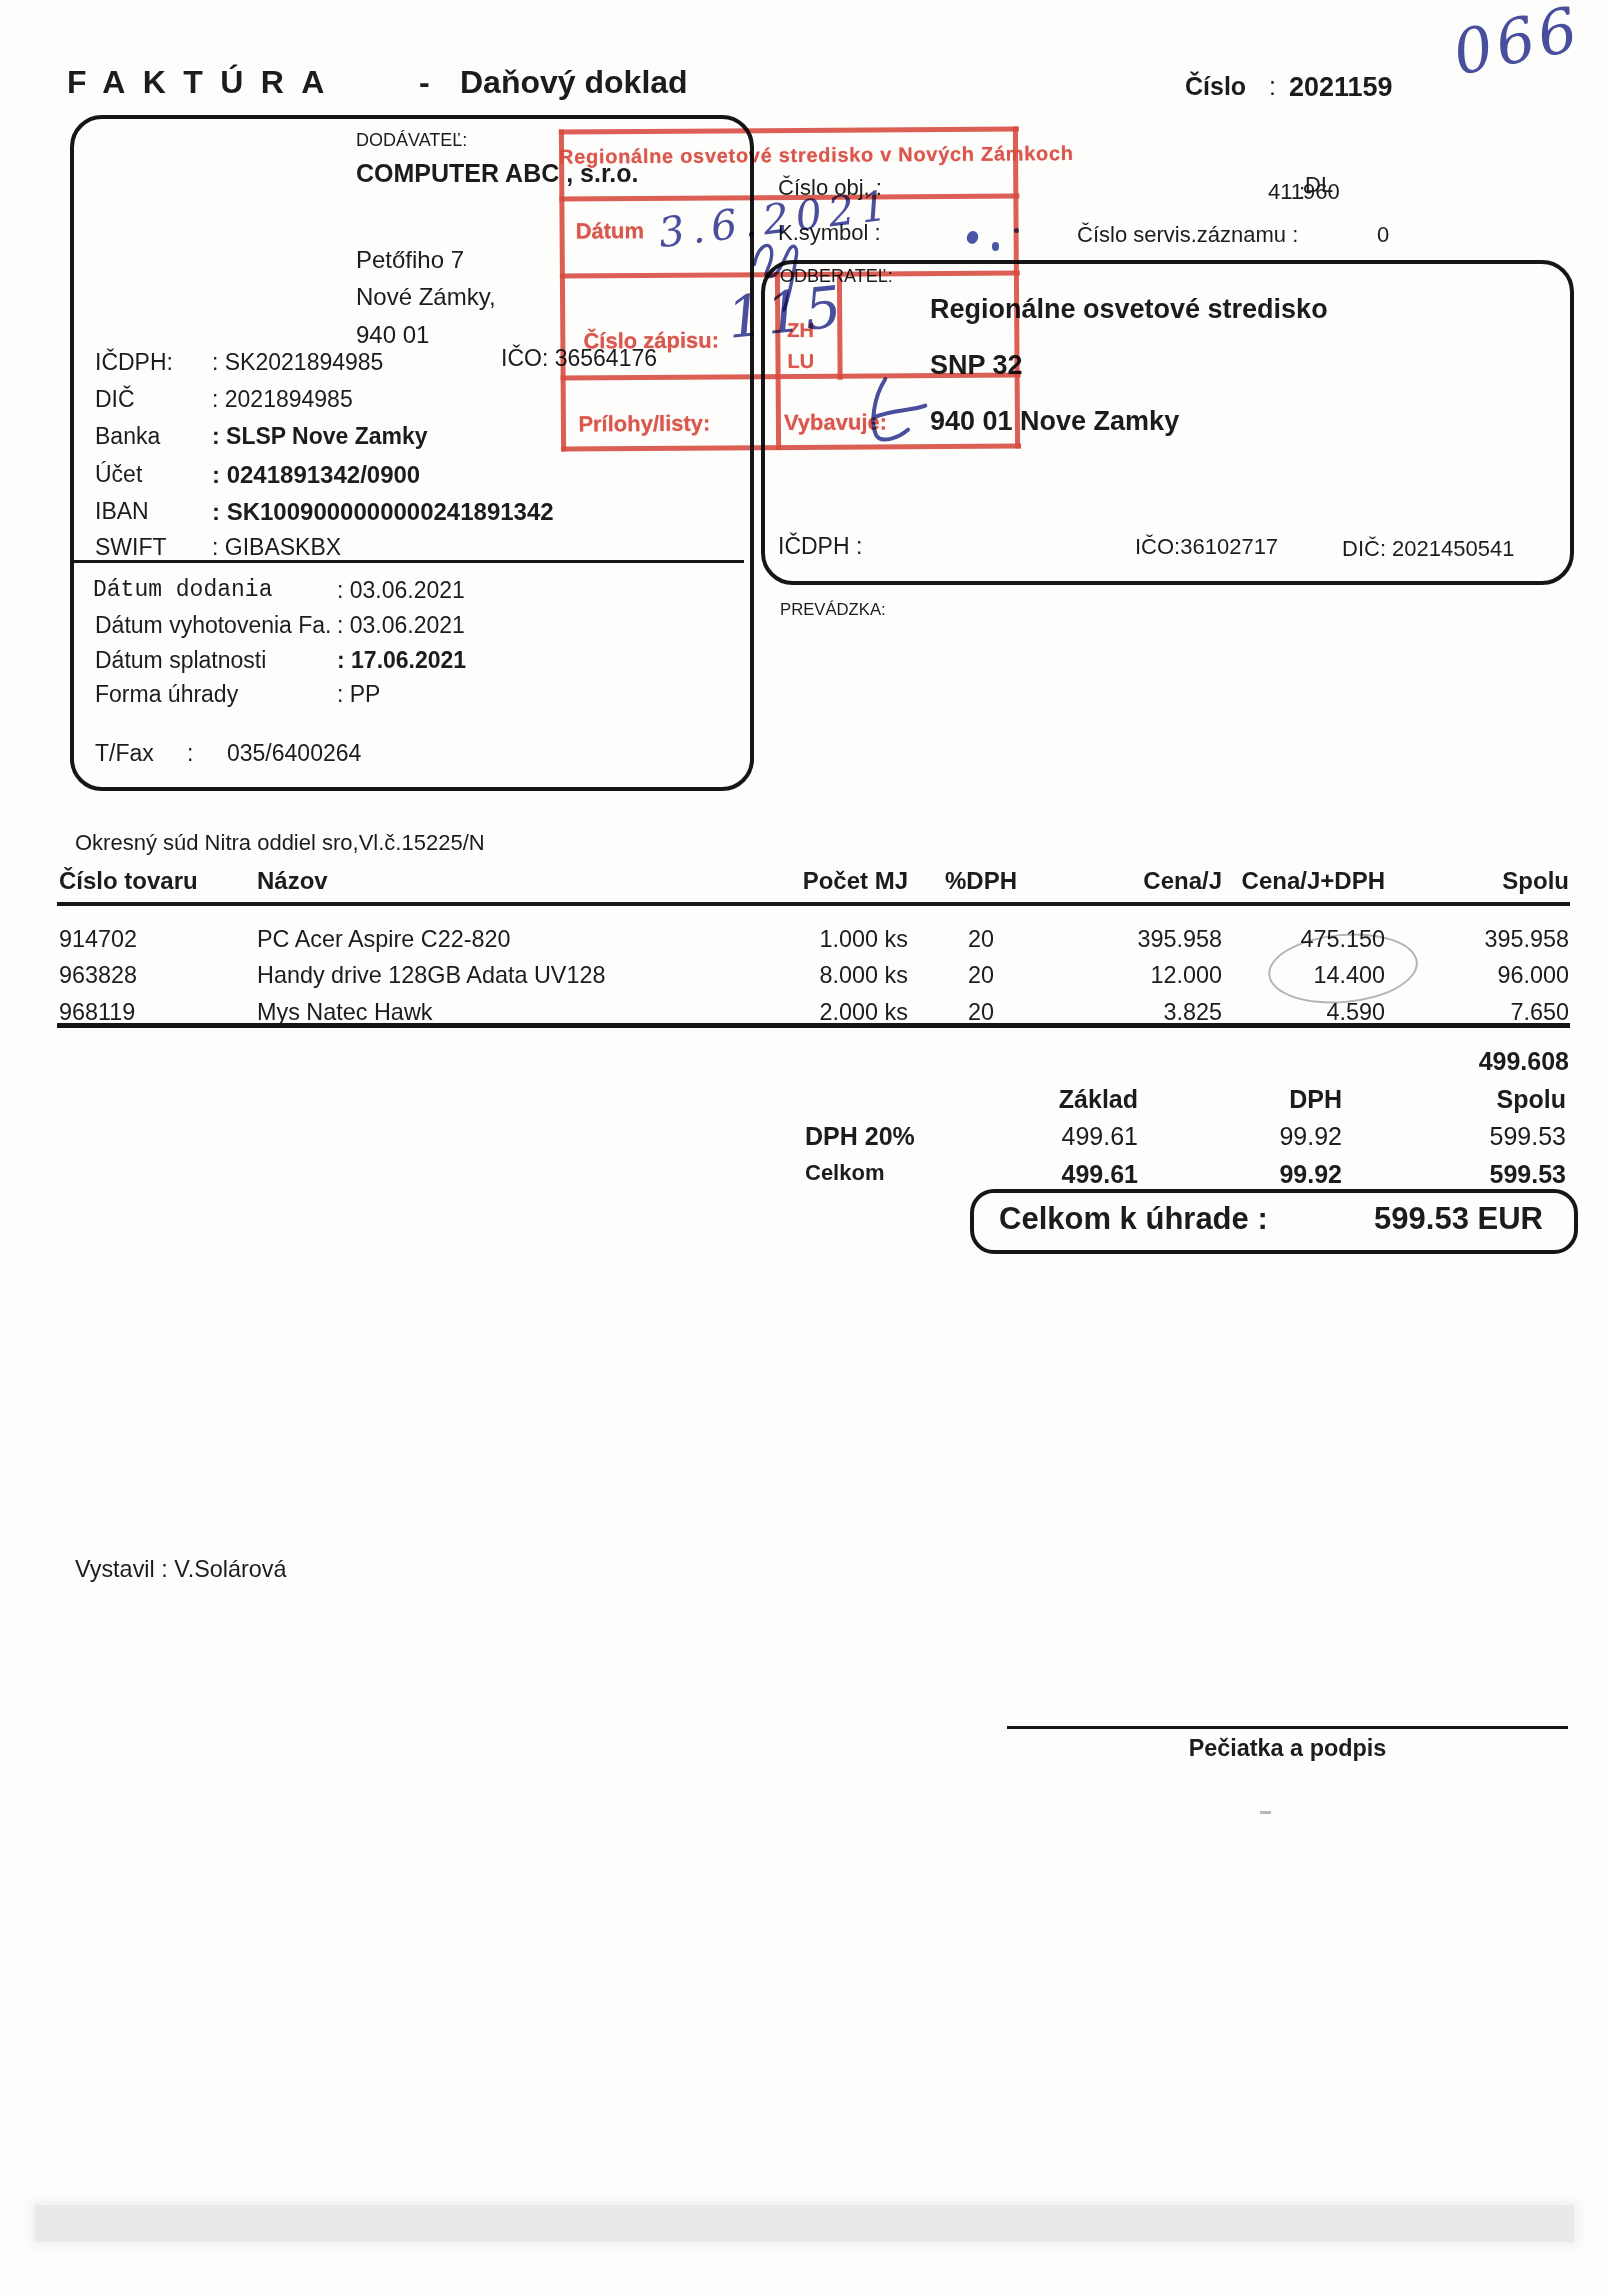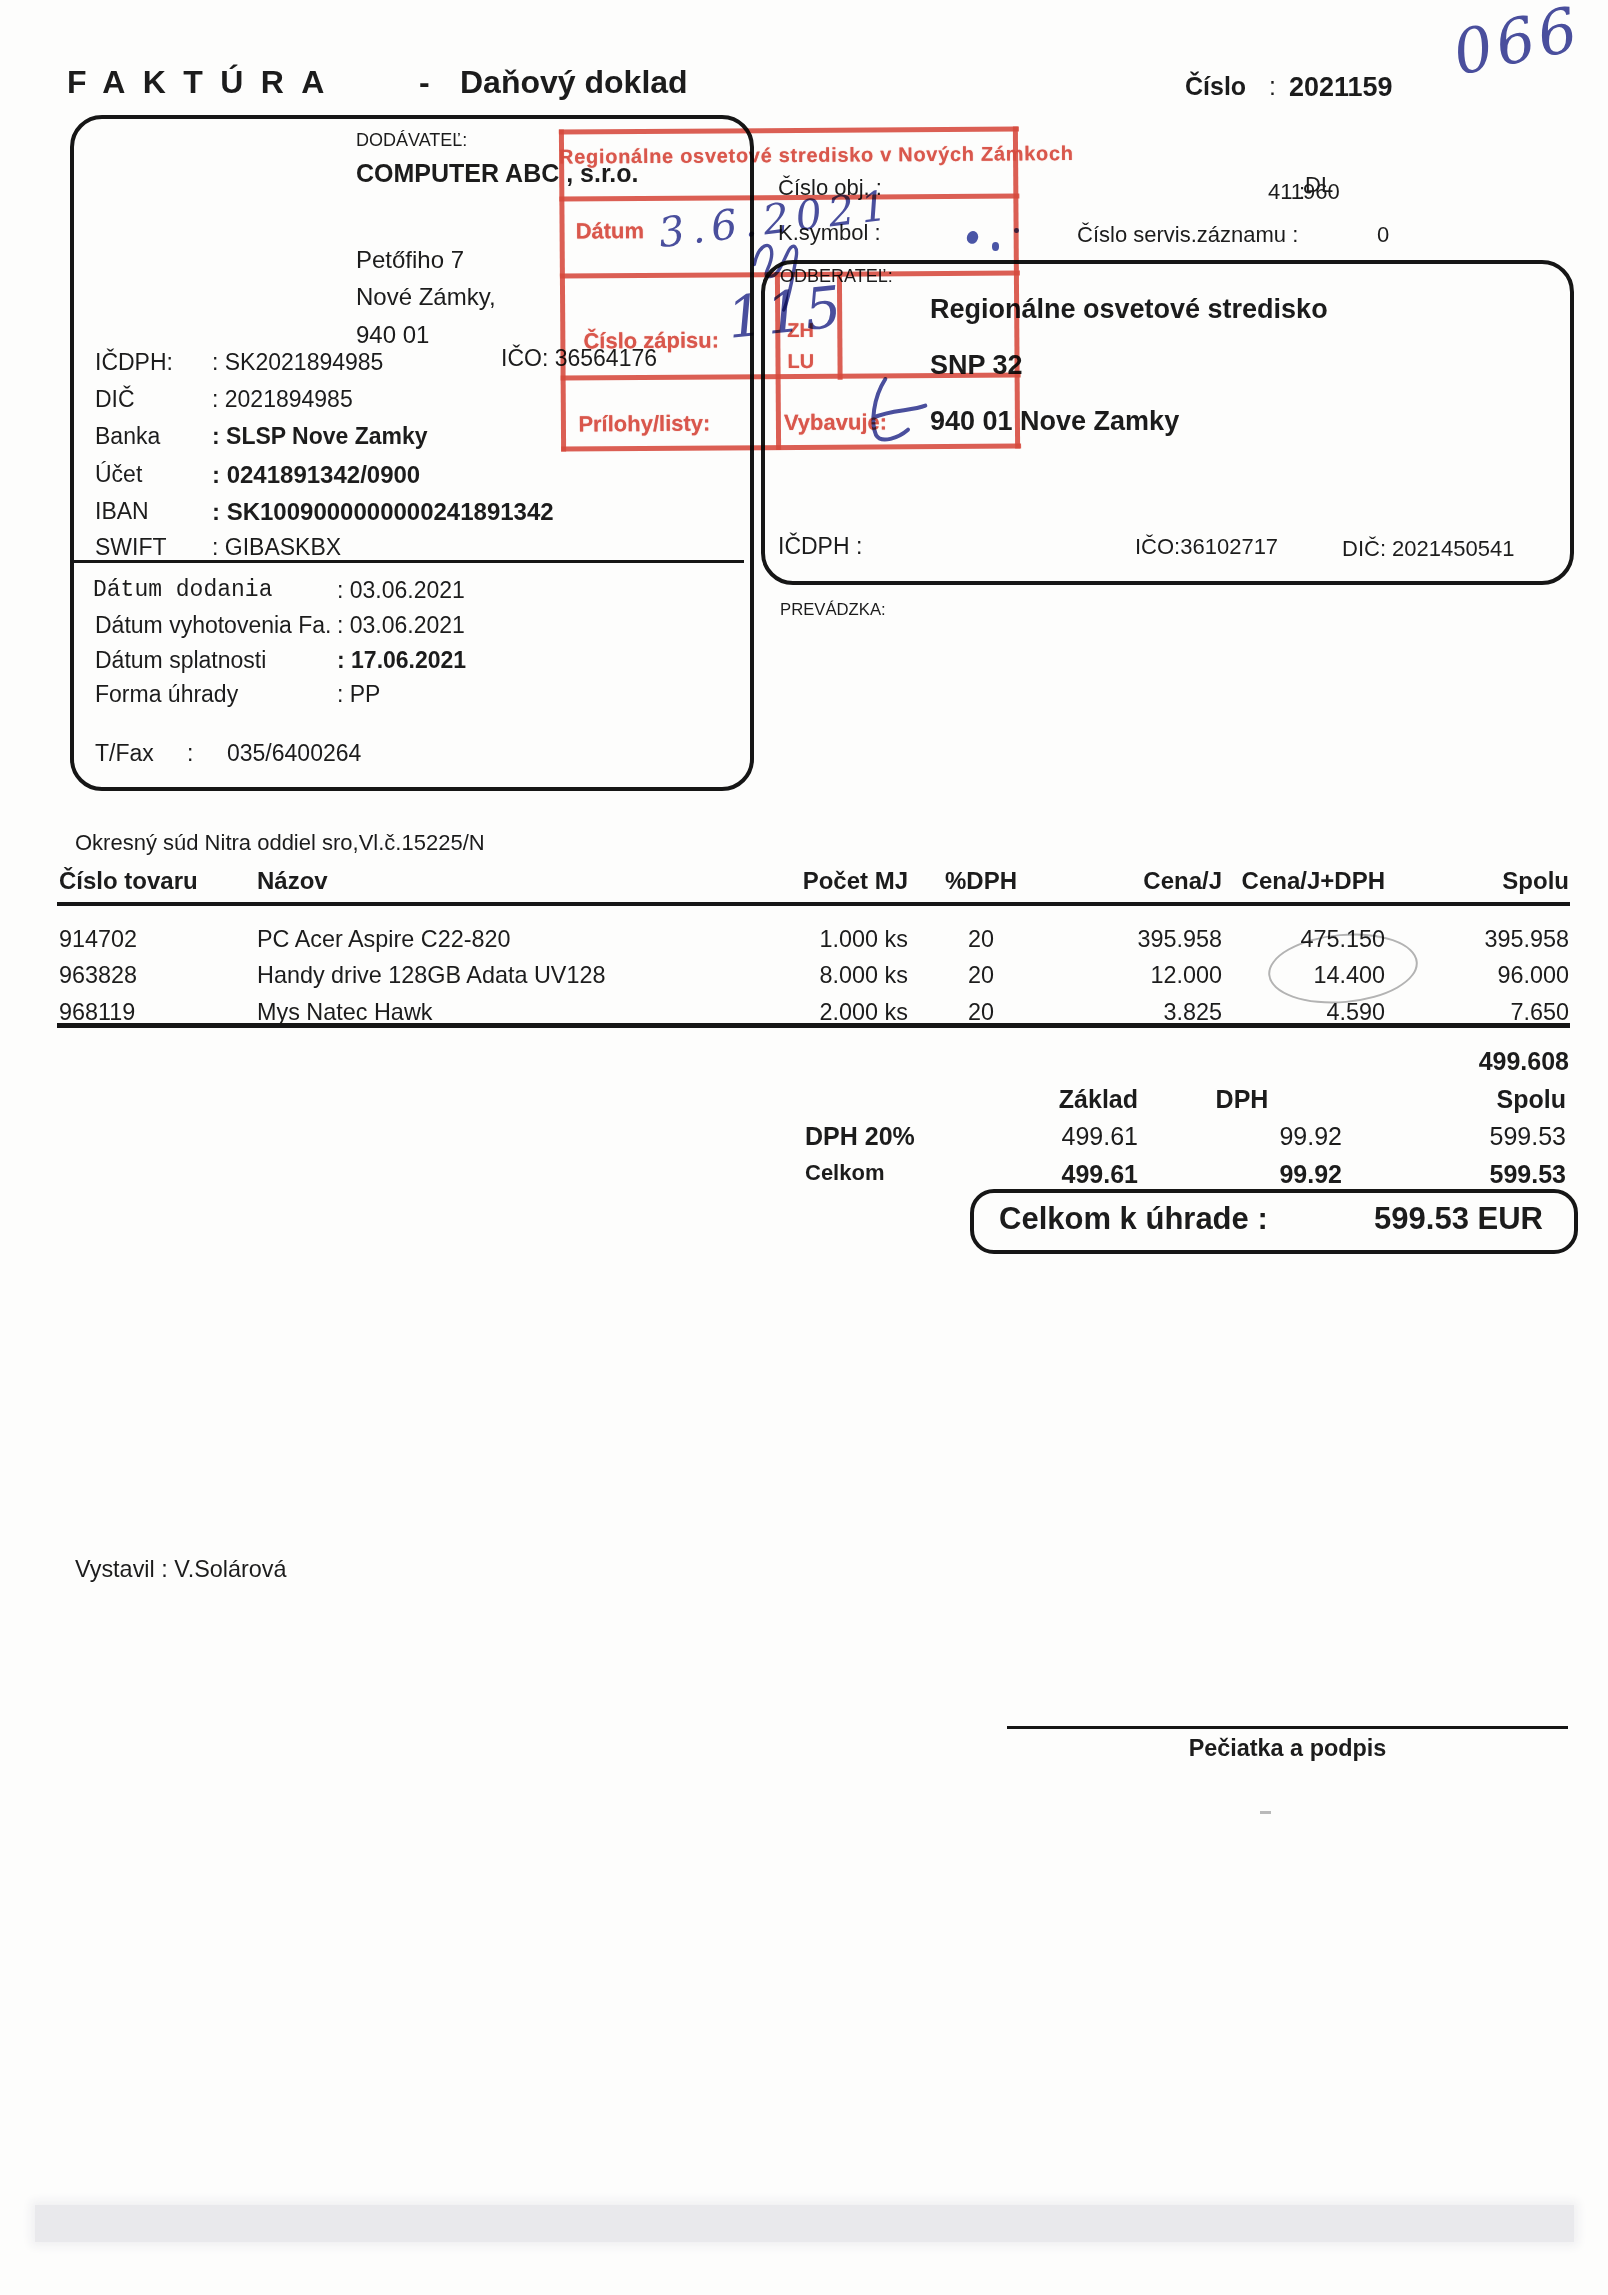--- a/index.html
+++ b/index.html
@@ -181,21 +181,21 @@
   <div class="t c" style="left:934px;top:999px;width:94px;font-size:23.4px;">20</div>
   <div class="t r" style="left:1022px;top:999px;width:200px;font-size:23.4px;">3.825</div>
   <div class="t r" style="left:1185px;top:999px;width:200px;font-size:23.4px;">4.590</div>
   <div class="t r" style="left:1369px;top:999px;width:200px;font-size:23.4px;">7.650</div>
 
   <div class="hline" style="left:57px;top:1023px;width:1513px;height:4.7px;"></div>
 
   <div class="t b r" style="left:1369px;top:1047px;width:200px;font-size:25px;">499.608</div>
 
   <div class="t b r" style="left:938px;top:1085px;width:200px;font-size:25px;">Základ</div>
-  <div class="t b r" style="left:1142px;top:1085px;width:200px;font-size:25px;text-align:center;">DPH</div>
+  <div class="t b r" style="left:1142px;top:1085px;width:200px;font-size:25px;">DPH</div>
   <div class="t b r" style="left:1366px;top:1085px;width:200px;font-size:25px;">Spolu</div>
 
   <div class="t b" style="left:805px;top:1122px;font-size:25px;">DPH 20%</div>
   <div class="t r" style="left:938px;top:1122px;width:200px;font-size:25px;">499.61</div>
   <div class="t r" style="left:1142px;top:1122px;width:200px;font-size:25px;">99.92</div>
   <div class="t r" style="left:1366px;top:1122px;width:200px;font-size:25px;">599.53</div>
 
   <div class="t b" style="left:805px;top:1160px;font-size:22px;">Celkom</div>
   <div class="t b r" style="left:938px;top:1160px;width:200px;font-size:25px;">499.61</div>
   <div class="t b r" style="left:1142px;top:1160px;width:200px;font-size:25px;">99.92</div>

